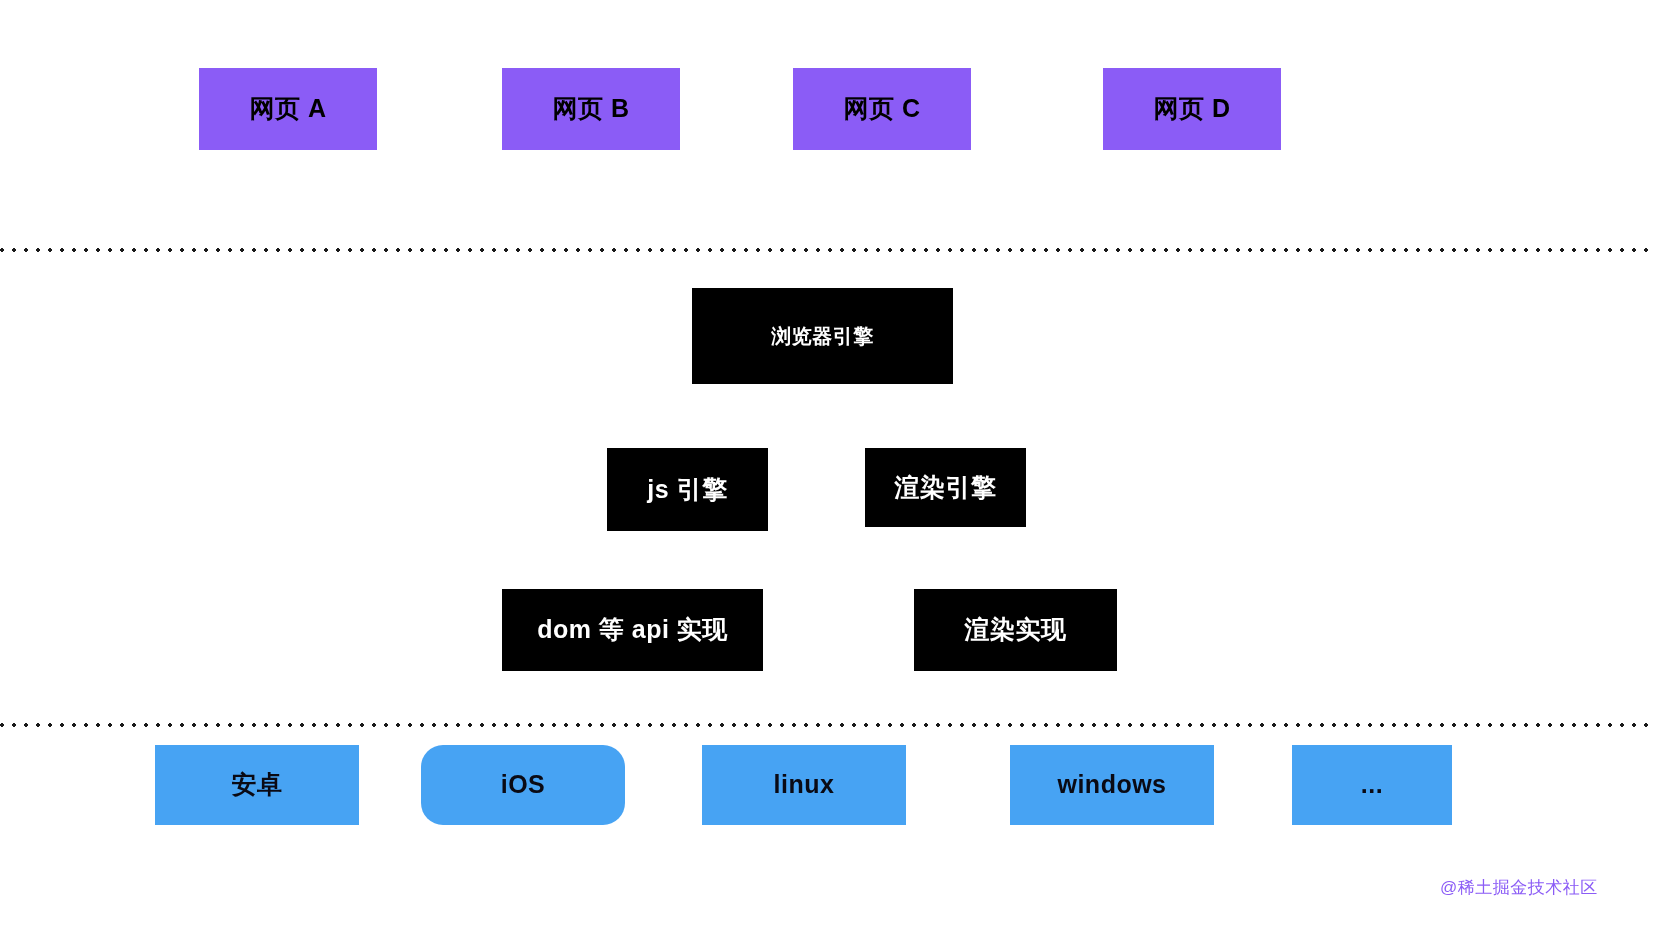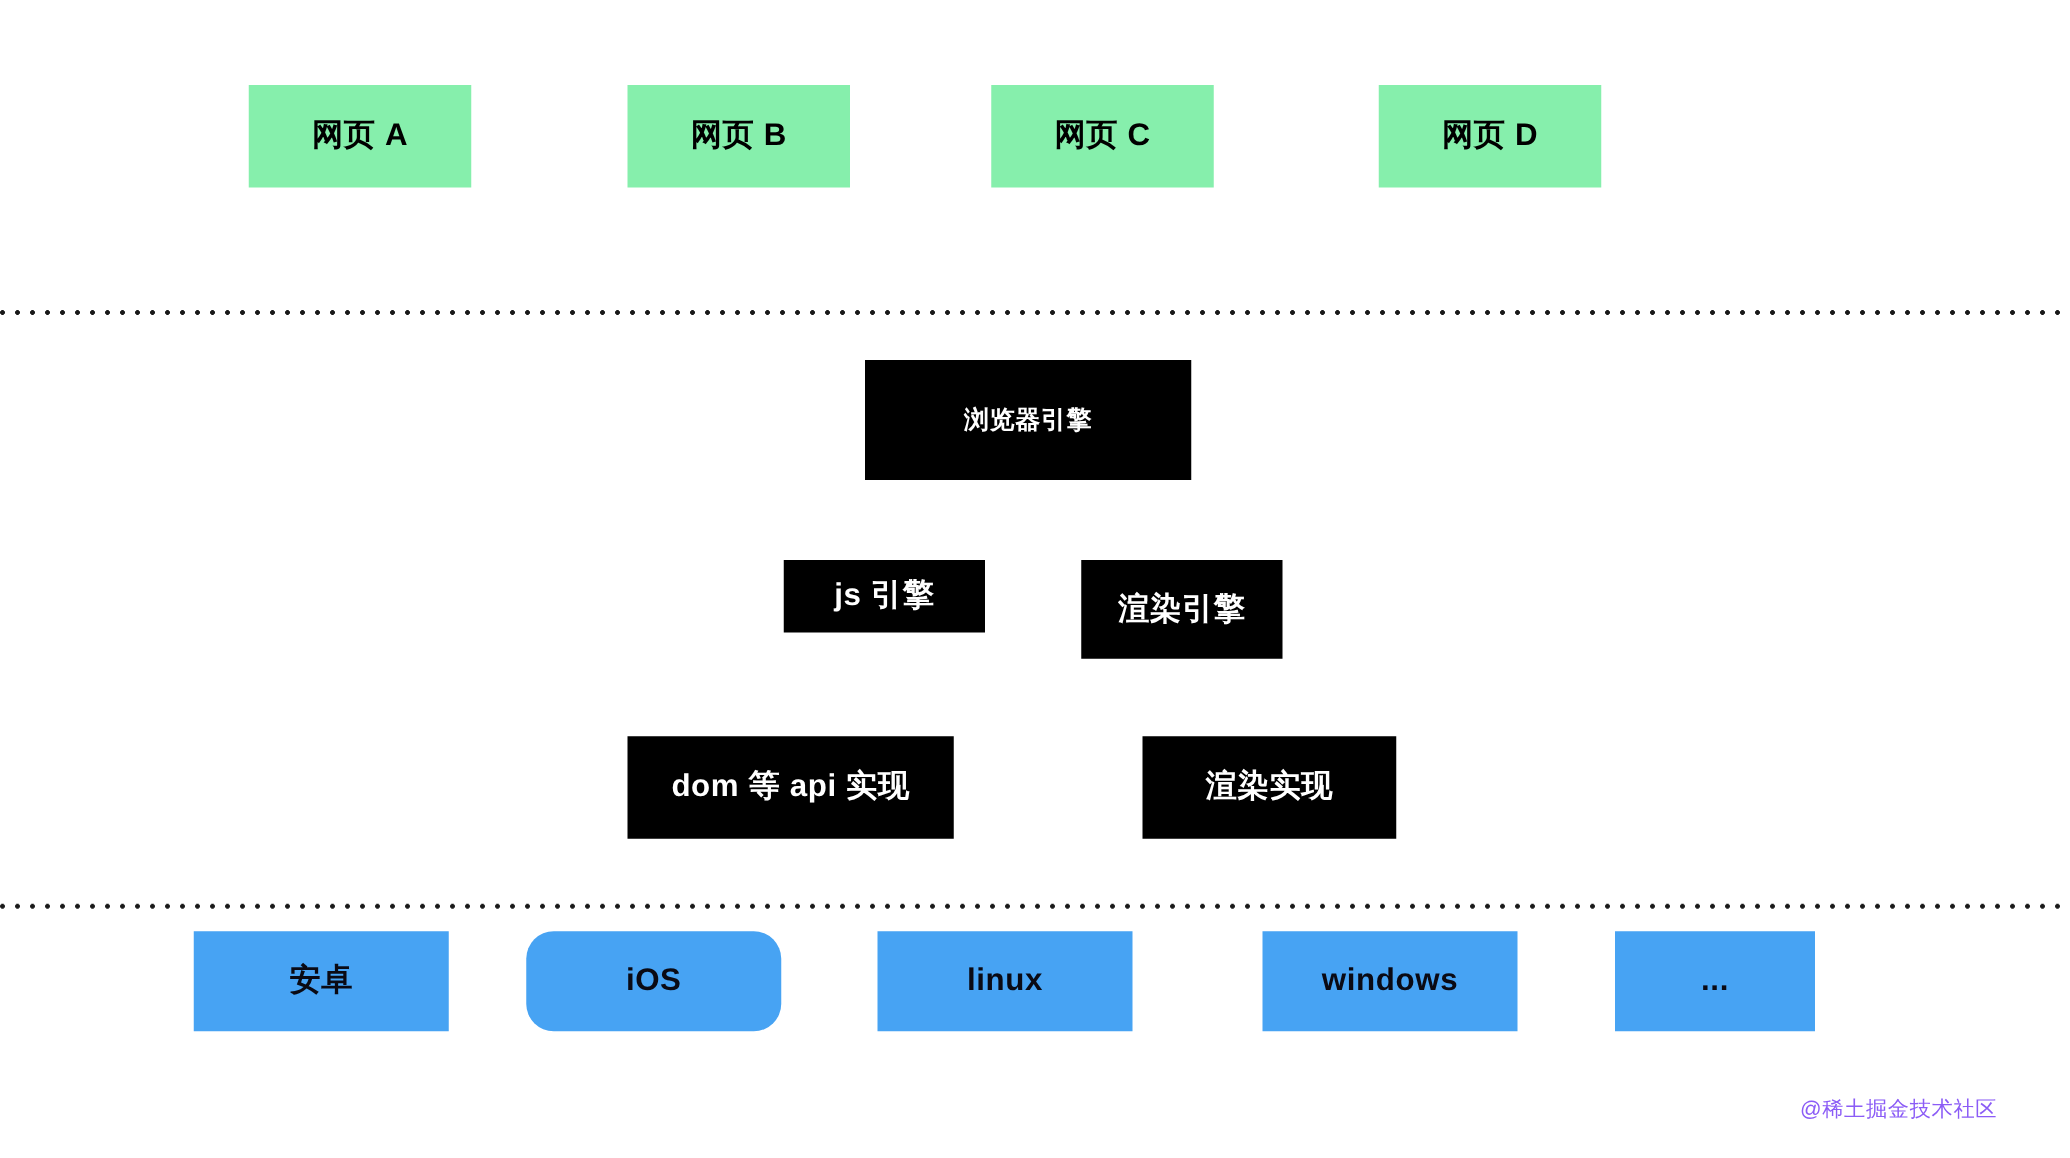--- a/index.html
+++ b/index.html
@@ -22,21 +22,21 @@
     position: absolute;
     display: flex;
     align-items: center;
     justify-content: center;
     box-sizing: border-box;
     text-align: center;
     line-height: 1.1;
     white-space: nowrap;
   }
   .box-web {
-    background: #86efac;
+    background: #8b5cf6;
     color: #000000;
     font-size: 25px;
     font-weight: 700;
     letter-spacing: 0.5px;
   }
   .box-engine {
     background: #000000;
     color: #ffffff;
     font-size: 20px;
     font-weight: 700;
@@ -74,21 +74,21 @@
 <body>
 
 <div id="canvas">
     <div class="divider" style="top: 248px;"></div>
     <div class="divider" style="top: 723px;"></div>
     <div class="box box-web" style="left: 199px; top: 68px; width: 178px; height: 82px;">网页 A</div>
     <div class="box box-web" style="left: 502px; top: 68px; width: 178px; height: 82px;">网页 B</div>
     <div class="box box-web" style="left: 793px; top: 68px; width: 178px; height: 82px;">网页 C</div>
     <div class="box box-web" style="left: 1103px; top: 68px; width: 178px; height: 82px;">网页 D</div>
     <div class="box box-engine" style="left: 692px; top: 288px; width: 261px; height: 96px;">浏览器引擎</div>
-    <div class="box box-engine small" style="left: 607px; top: 448px; width: 161px; height: 58px; margin-left: 20px;">js 引擎</div>
+    <div class="box box-engine small" style="left: 607px; top: 448px; width: 161px; height: 83px;">js 引擎</div>
     <div class="box box-engine small" style="left: 865px; top: 448px; width: 161px; height: 79px;">渲染引擎</div>
     <div class="box box-engine small" style="left: 502px; top: 589px; width: 261px; height: 82px;">dom 等 api 实现</div>
     <div class="box box-engine small" style="left: 914px; top: 589px; width: 203px; height: 82px;">渲染实现</div>
     <div class="box box-os" style="left: 155px; top: 745px; width: 204px; height: 80px;">安卓</div>
     <div class="box box-os" style="left: 421px; top: 745px; width: 204px; height: 80px; border-radius: 22px;">iOS</div>
     <div class="box box-os" style="left: 702px; top: 745px; width: 204px; height: 80px;">linux</div>
     <div class="box box-os" style="left: 1010px; top: 745px; width: 204px; height: 80px;">windows</div>
     <div class="box box-os" style="left: 1292px; top: 745px; width: 160px; height: 80px;">...</div>
     <div class="watermark" style="left: 1440px; top: 876px; color: #8b5cf6;">@稀土掘金技术社区</div>
   </div>

